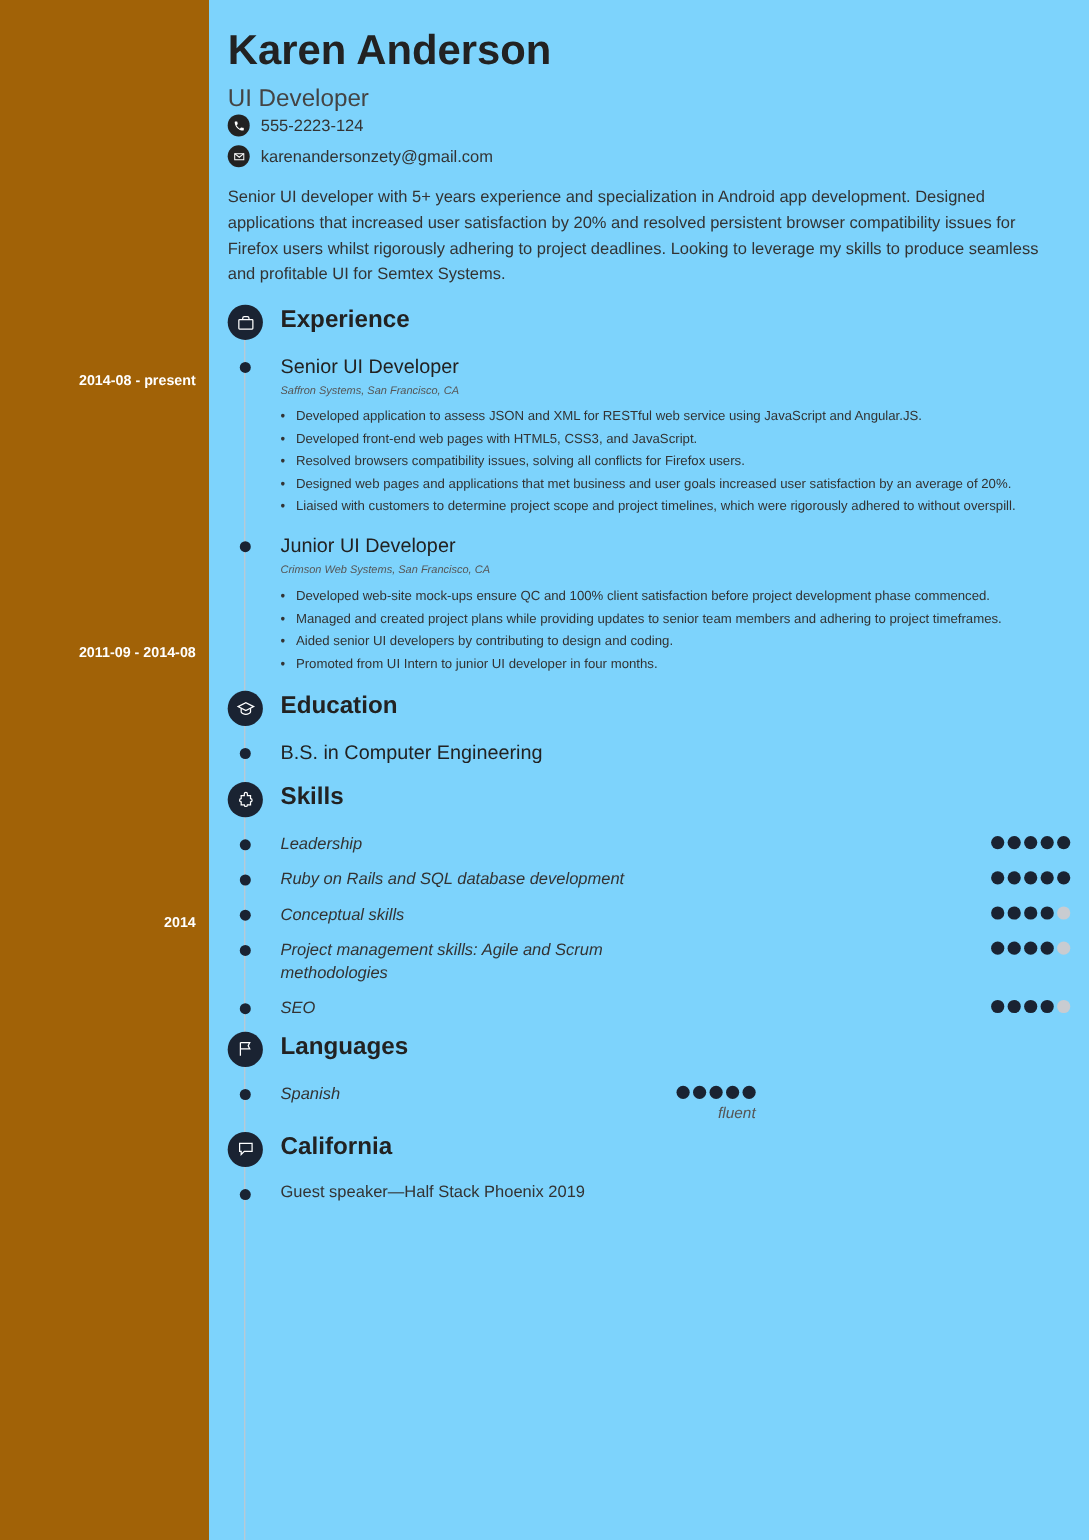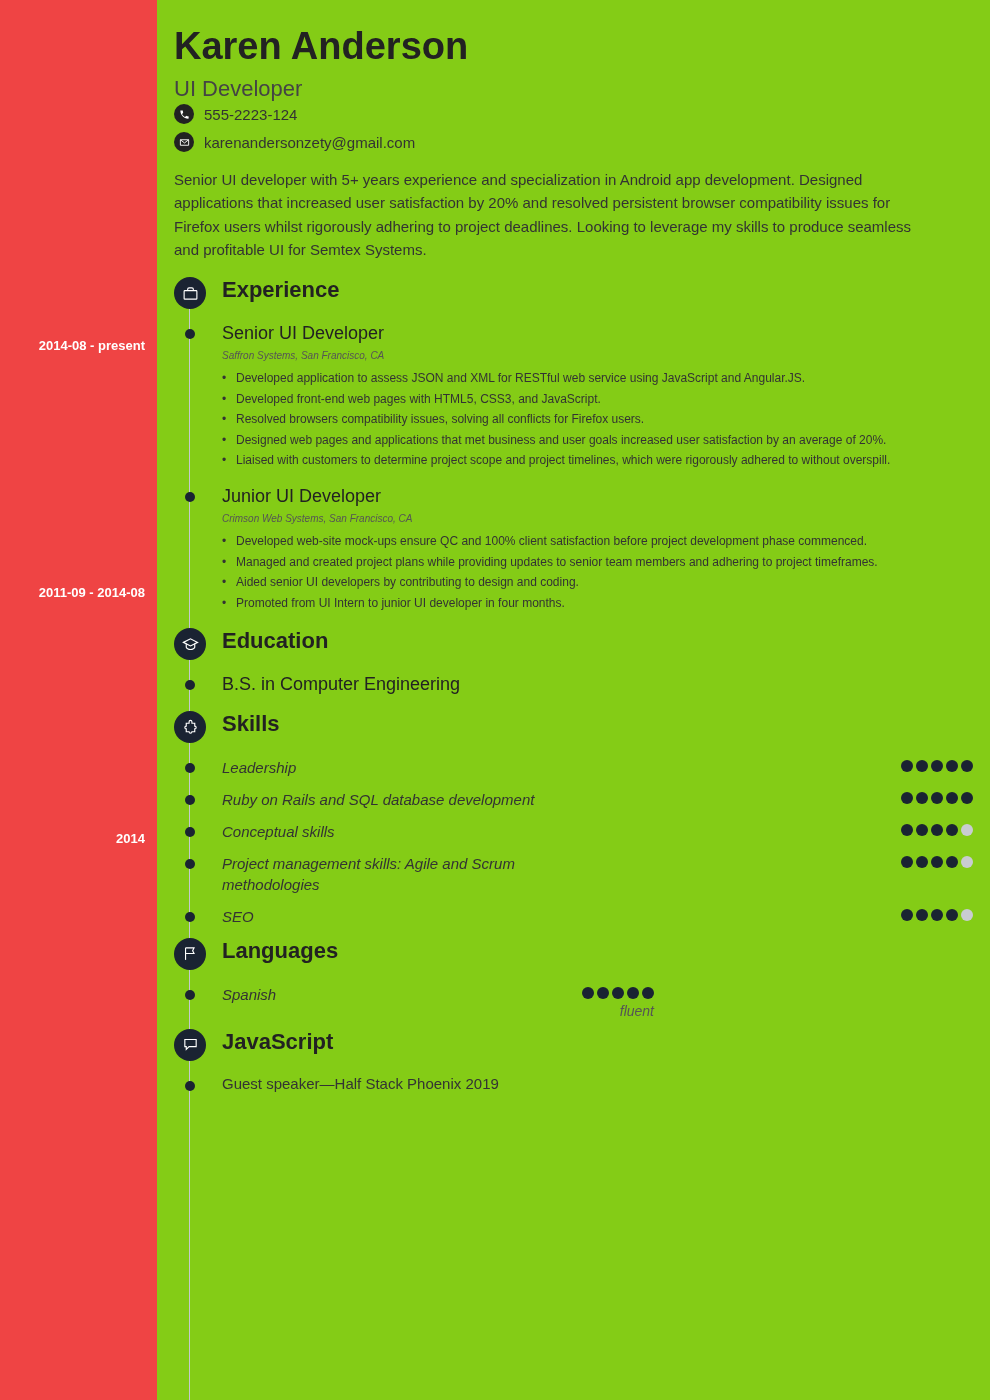--- a/index.html
+++ b/index.html
@@ -7,36 +7,36 @@
     font-family: Arial, Helvetica, sans-serif;
     color: #333;
     background: #fff;
     width: 990px;
   }
   .page {
     display: flex;
     min-height: 1400px;
   }
   .sidebar {
-    width: 157px;
-    background: #ef4444;
+    width: 190px;
+    background: #a16207;
     flex-shrink: 0;
     position: relative;
   }
   .sidebar-date {
     position: absolute;
     right: 12px;
     color: #fff;
     font-size: 13px;
     font-weight: bold;
     text-align: right;
   }
   .main {
     flex: 1;
-    background: #84cc16;
+    background: #7dd3fc;
     padding: 25px 0 25px 0;
     position: relative;
   }
   .timeline {
     position: absolute;
     left: 32px;
     top: 300px;
     bottom: 0;
     width: 1px;
     background: #c5c8cc;
@@ -386,21 +386,21 @@
         </div>
     </div>
 
     <div class="section">
       <div class="section-header">
         <span class="section-icon">
           <svg viewBox="0 0 24 24">
               <path d="M4 5h16v10H10l-4 4v-4H4z"></path>
             </svg>
         </span>
-        <span class="section-title">JavaScript</span>
+        <span class="section-title">California</span>
       </div>
       <div class="conf-row">
         <span class="entry-dot"></span>
         <span>Guest speaker—Half Stack Phoenix 2019</span>
       </div>
     </div>
 
   </div>
 </div>
 

